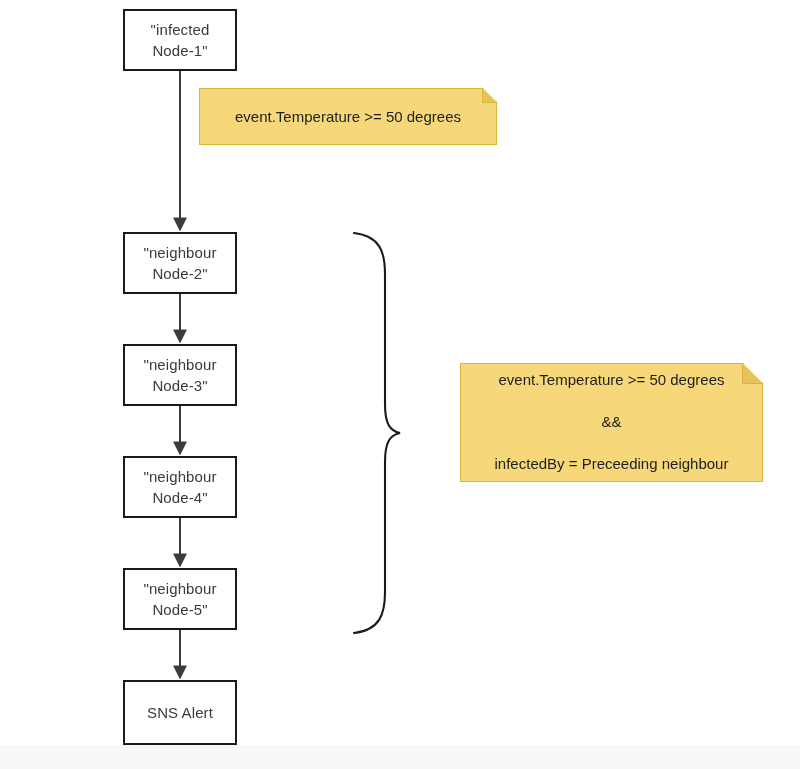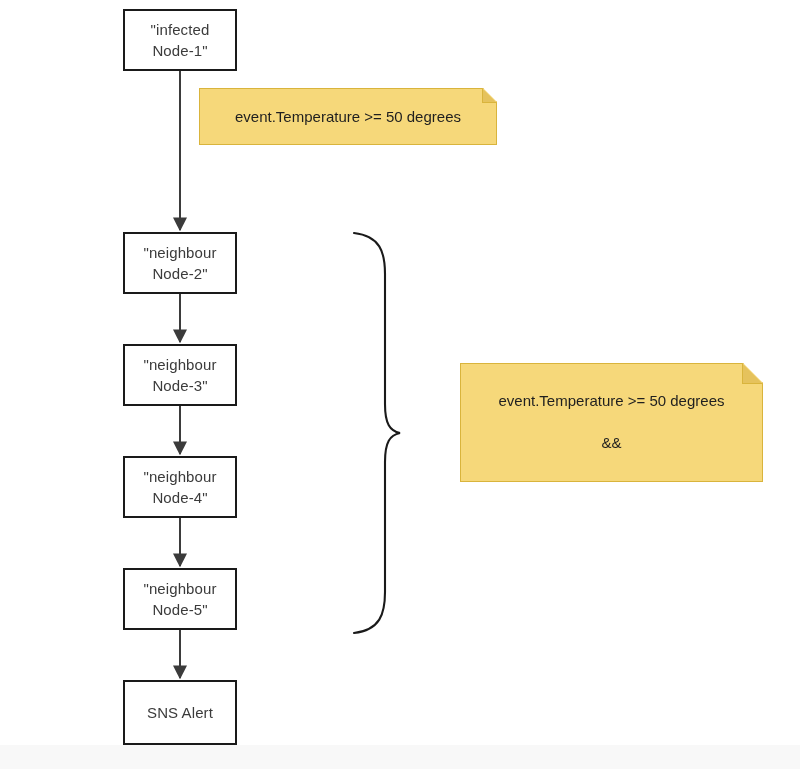--- a/index.html
+++ b/index.html
@@ -150,17 +150,18 @@
       <span class="note-line">event.Temperature &gt;= 50 degrees</span>
     </div>
   </div>
 
   <div class="note" id="note-multi" style="left:460px; top:363px; width:303px; height:119px;">
     <div class="note-body" style="clip-path: polygon(0 0, calc(100% - 20px) 0, 100% 20px, 100% 100%, 0 100%);"></div>
     <div class="note-fold" style="width:20px; height:20px; clip-path: polygon(0 0, 100% 100%, 0 100%);"></div>
     <div class="note-text">
       <span class="note-line">event.Temperature &gt;= 50 degrees</span>
       <span class="note-line">&amp;&amp;</span>
+      <span class="note-line">infectedBy = Preceeding neighbour</span>
     </div>
   </div>
 
   <div id="bottom-strip"></div>
 </div>
 
 </body></html>

